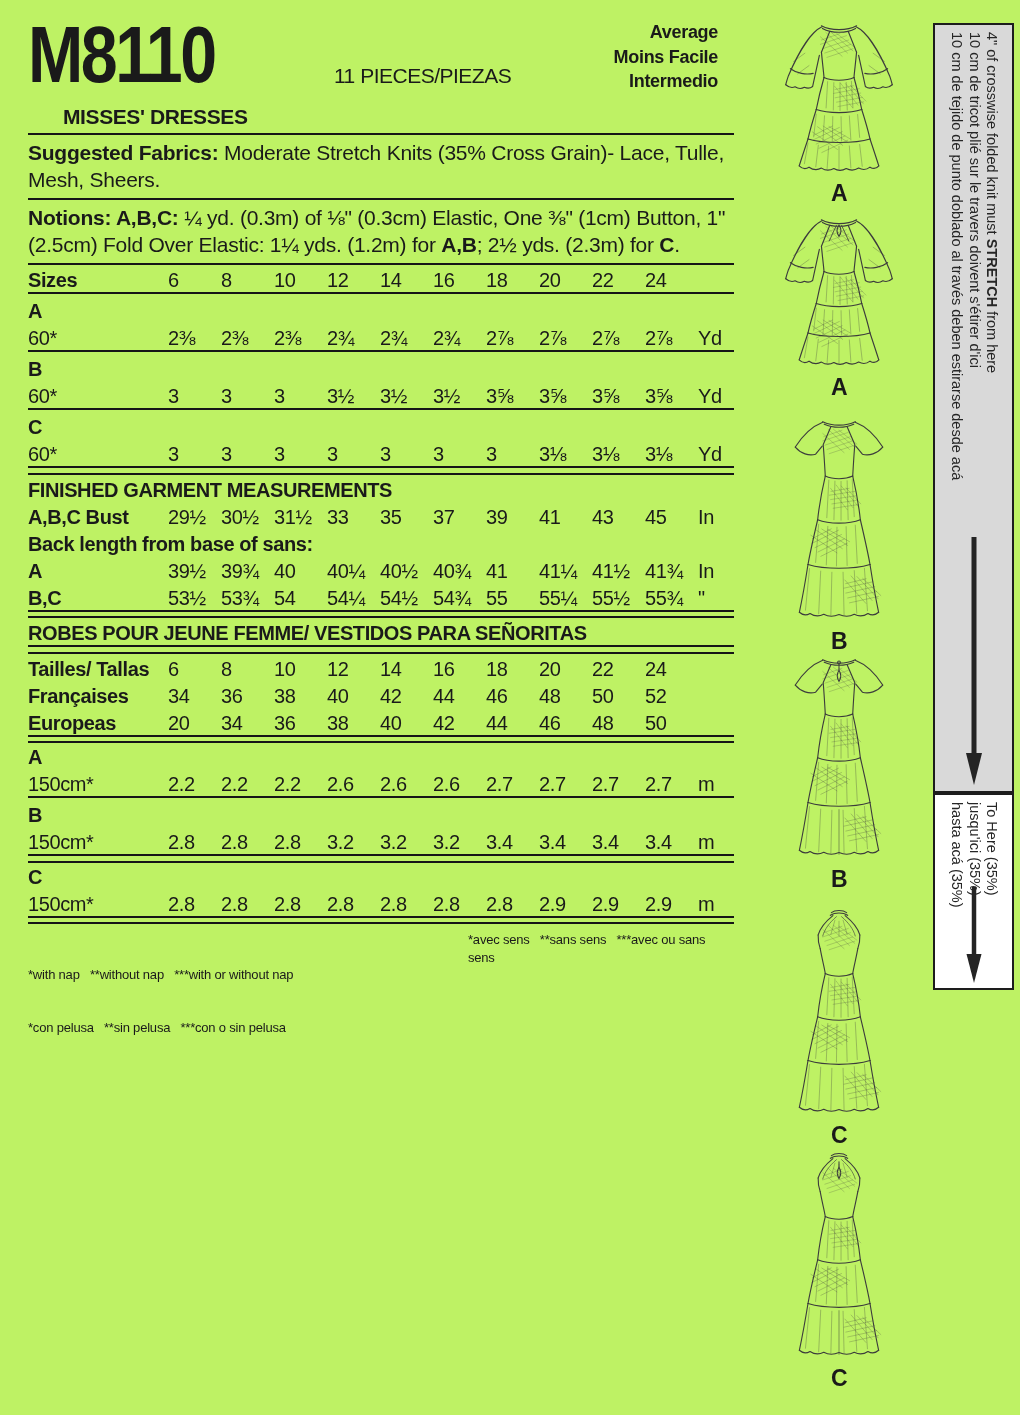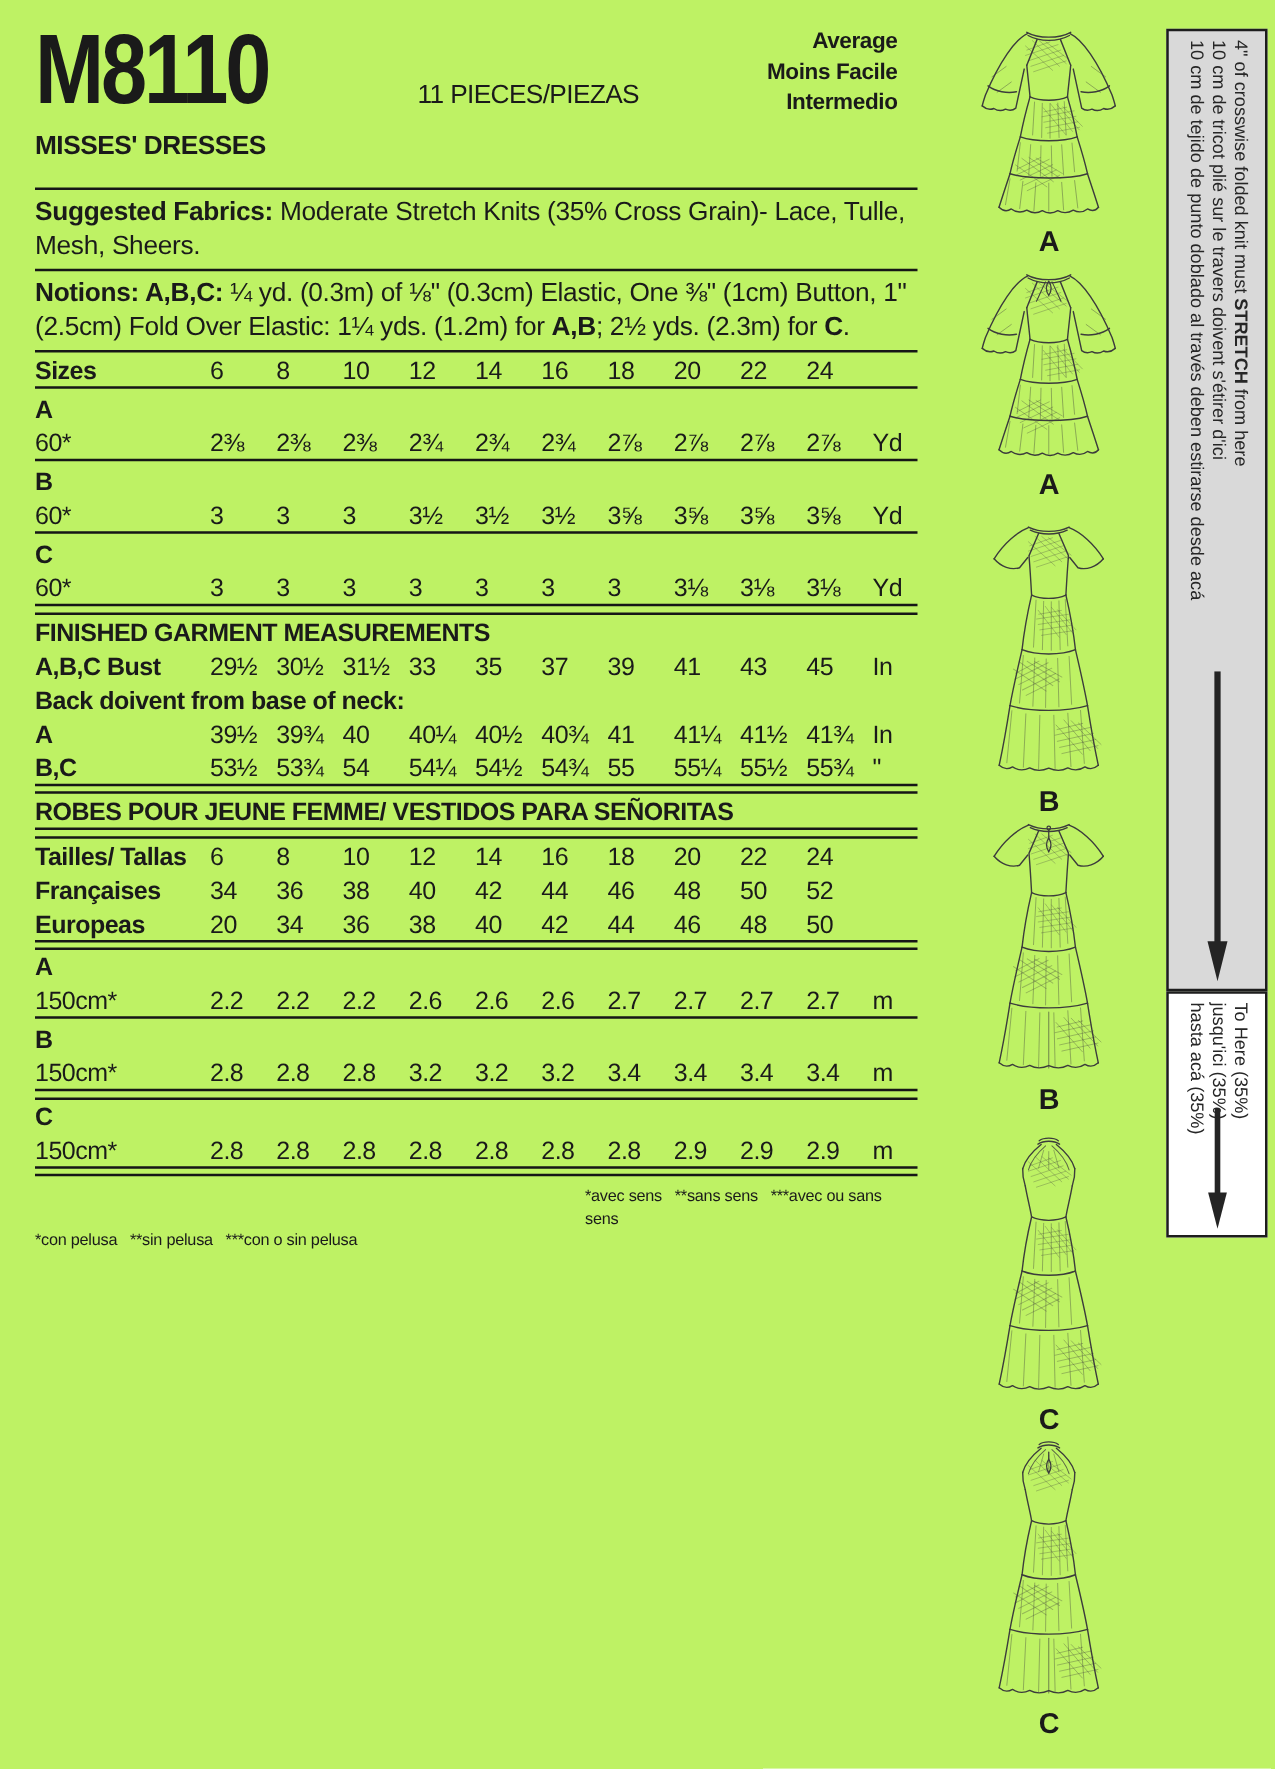--- a/index.html
+++ b/index.html
@@ -6,21 +6,21 @@
   .page{position:relative;width:1020px;height:1415px;background:#bef264;overflow:hidden;
         font-family:"Liberation Sans","DejaVu Sans",sans-serif;color:#1a1a1a;}
   
   .left{position:absolute;left:28px;top:12px;width:706px;}
   .brand-row{position:relative;height:92px;}
   .pattern-no{font-size:79px;font-weight:bold;letter-spacing:-3px;line-height:86px;
               display:inline-block;transform:scaleX(.84);transform-origin:left bottom;}
   .pieces{position:absolute;left:258px;bottom:16px;font-size:21px;letter-spacing:-0.5px;margin-left:48px;}
   .difficulty{position:absolute;right:16px;top:8px;text-align:right;font-weight:bold;
               font-size:18px;line-height:24.5px;letter-spacing:-0.3px;}
-  .sec-title{font-size:21px;font-weight:bold;letter-spacing:-0.4px;line-height:26px;padding-bottom:20px;}
+  .sec-title{font-size:21px;font-weight:bold;letter-spacing:-0.4px;line-height:26px;padding-bottom:3px;margin-left:35px;}
   .rule{border-top:2.6px solid #161616;height:0;}
   .dbl{height:4.5px;border-top:2px solid #161616;border-bottom:2px solid #161616;}
   .para{font-size:21px;line-height:27px;letter-spacing:-0.25px;padding:4px 0 5px 0;}
   .b{font-weight:bold;}
   
   .trow{display:grid;grid-template-columns:140px repeat(10,53px) 1fr;align-items:end;
         height:27px;font-size:20px;letter-spacing:-0.4px;}
   .trow.short{height:26px;}
   .trow .lbl{white-space:nowrap;}
   .vals{display:contents;}
@@ -224,21 +224,21 @@
 
     <div class="trow">
       <span class="wide b">FINISHED GARMENT MEASUREMENTS</span>
     </div>
     <div class="trow">
       <span class="lbl b">A,B,C Bust</span>
       <span class="vals"><span class="num">29½</span><span class="num">30½</span><span class="num">31½</span><span class="num">33</span><span class="num">35</span><span class="num">37</span><span class="num">39</span><span class="num">41</span><span class="num">43</span><span class="num">45</span></span>
       <span class="unit">In</span>
     </div>
     <div class="trow">
-      <span class="wide b">Back doivent from base of neck:</span>
+      <span class="wide b">Back length from base of sans:</span>
     </div>
     <div class="trow">
       <span class="lbl b">A</span>
       <span class="vals"><span class="num">39½</span><span class="num">39¾</span><span class="num">40</span><span class="num">40¼</span><span class="num">40½</span><span class="num">40¾</span><span class="num">41</span><span class="num">41¼</span><span class="num">41½</span><span class="num">41¾</span></span>
       <span class="unit">In</span>
     </div>
     <div class="trow">
       <span class="lbl b">B,C</span>
       <span class="vals"><span class="num">53½</span><span class="num">53¾</span><span class="num">54</span><span class="num">54¼</span><span class="num">54½</span><span class="num">54¾</span><span class="num">55</span><span class="num">55¼</span><span class="num">55½</span><span class="num">55¾</span></span>
       <span class="unit">"</span>
@@ -290,20 +290,21 @@
     </div>
     <div class="trow">
       <span class="lbl">150cm*</span>
       <span class="vals"><span class="num">2.8</span><span class="num">2.8</span><span class="num">2.8</span><span class="num">2.8</span><span class="num">2.8</span><span class="num">2.8</span><span class="num">2.8</span><span class="num">2.9</span><span class="num">2.9</span><span class="num">2.9</span></span>
       <span class="unit">m</span>
     </div>
     <div class="dbl"></div>
 
     <div class="foot">
       <div class="fleft">
+        <div>*with nap   **without nap   ***with or without nap</div>
         <div>*con pelusa   **sin pelusa   ***con o sin pelusa</div>
       </div>
       <div class="fright">*avec sens   **sans sens   ***avec ou sans sens</div>
     </div>
   </div>
 
   <div class="figs">
 
     <div class="fig" style="top:16px">
       <svg viewBox="0 0 120 158" width="124">

